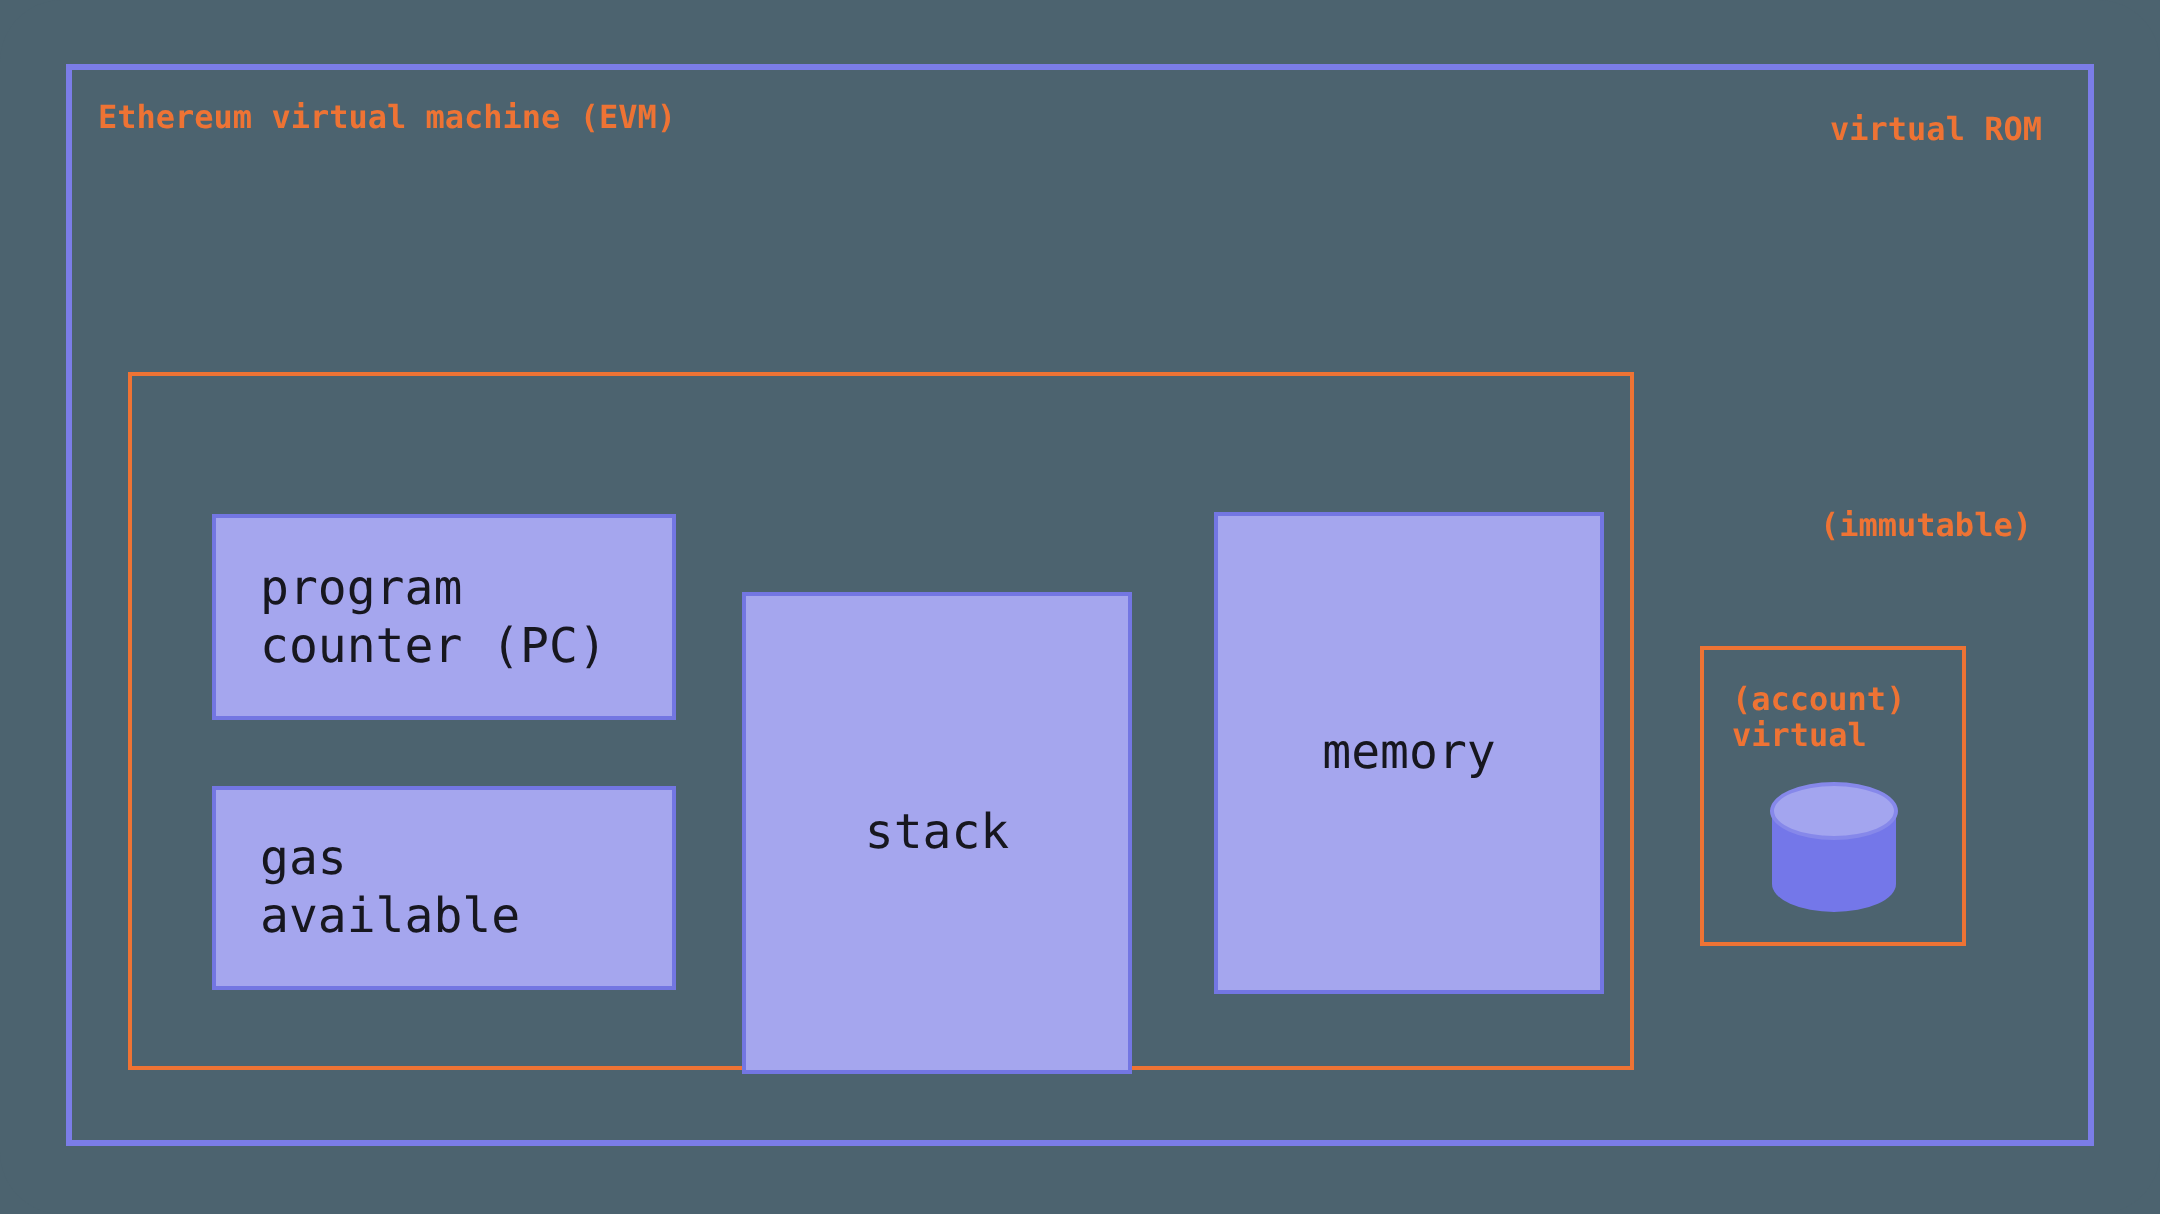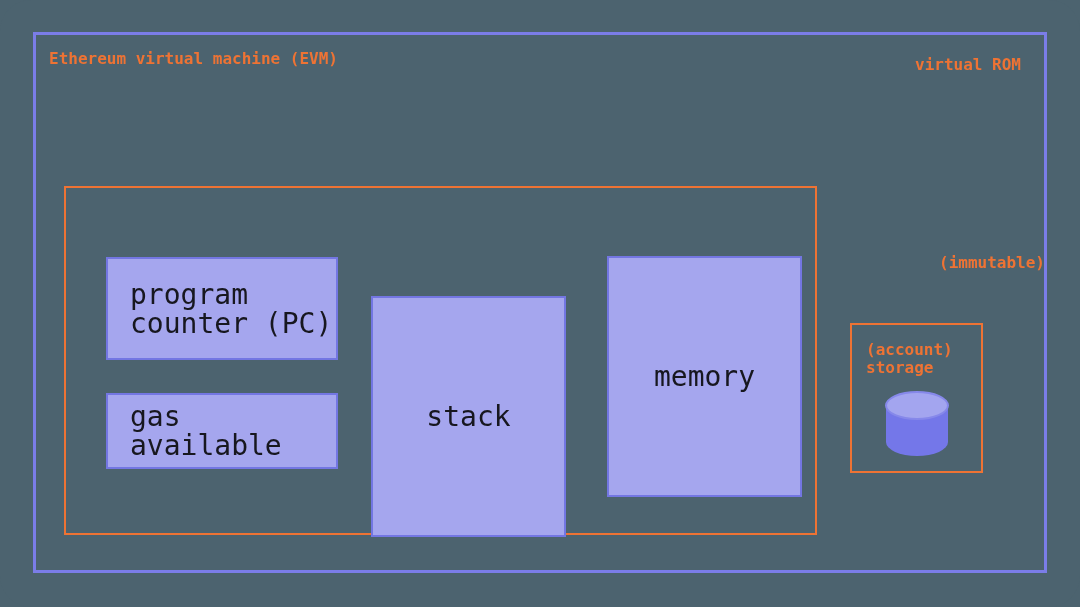--- a/index.html
+++ b/index.html
@@ -38,32 +38,32 @@
     left: 28px; top: 151px;
     width: 753px; height: 349px;
     border: 2px solid #ee7334;
   }
   .ms-title { left: 37px; top: 23px; }
 
   .pbox {
     background: #a5a6ee;
     border: 2px solid #7376e2;
     color: #17171f;
-    font-size: 28px;
+    font-size: 24px;
     line-height: 29px;
     display: flex;
     flex-direction: column;
     justify-content: center;
     white-space: pre-line;
   }
   .pbox.left-text { align-items: flex-start; padding-left: 22px; }
   .pbox.center-text { align-items: center; text-align: center; }
 
   .pc-box     { left: 40px;  top: 69px;  width: 232px; height: 103px; }
-  .gas-box    { left: 40px;  top: 205px; width: 232px; height: 76px; }
+  .gas-box    { left: 40px;  top: 205px; width: 232px; height: 102px; }
   .stack-box  { left: 305px; top: 68px;  width: 195px; height: 241px; margin-top: 40px; }
   .memory-box { left: 541px; top: 68px;  width: 195px; height: 241px; }
 
   
   .rom-title { left: 876px; top: 22px; width: 112px; text-align: center; }
   .rom-dashed {
     left: 876px; top: 56px;
     width: 112px; height: 146px;
     border: 2px dashed #ee7334;
   }
@@ -77,21 +77,21 @@
     left: 0; top: 0; width: 100%; height: 100%;
     background: #7477e6;
     clip-path: polygon(0 0, 100% 0, 100% calc(100% - 20px), calc(100% - 20px) 100%, 0 100%);
   }
   .note-fold {
     right: 0; bottom: 0;
     width: 20px; height: 20px;
     background: #b2b5f3;
     clip-path: polygon(0 0, 100% 0, 0 100%);
   }
-  .immutable-caption { left: 874px; top: 220px; margin-left: 29px; }
+  .immutable-caption { left: 874px; top: 220px; }
 
   
   .storage-box {
     left: 814px; top: 288px;
     width: 133px; height: 150px;
     border: 2px solid #ee7334;
   }
   .storage-title { left: 14px; top: 16px; line-height: 18px; }
 
   .db-cylinder { left: 33px; top: 66px; width: 64px; height: 66px; }
@@ -132,21 +132,21 @@
       <div class="abs pbox center-text memory-box">memory</div>
     </div>
 
     <div class="abs orange-label rom-title">virtual ROM</div>
 
 
     <div class="abs orange-label immutable-caption">(immutable)</div>
 
     <div class="abs storage-box">
       <div class="abs orange-label storage-title">(account)
-storage</div>
+virtual</div>
 
       <div class="abs db-cylinder">
         <div class="abs db-body"></div>
         <div class="abs db-top"></div>
       </div>
     </div>
 
 
   </div>
 </div>

